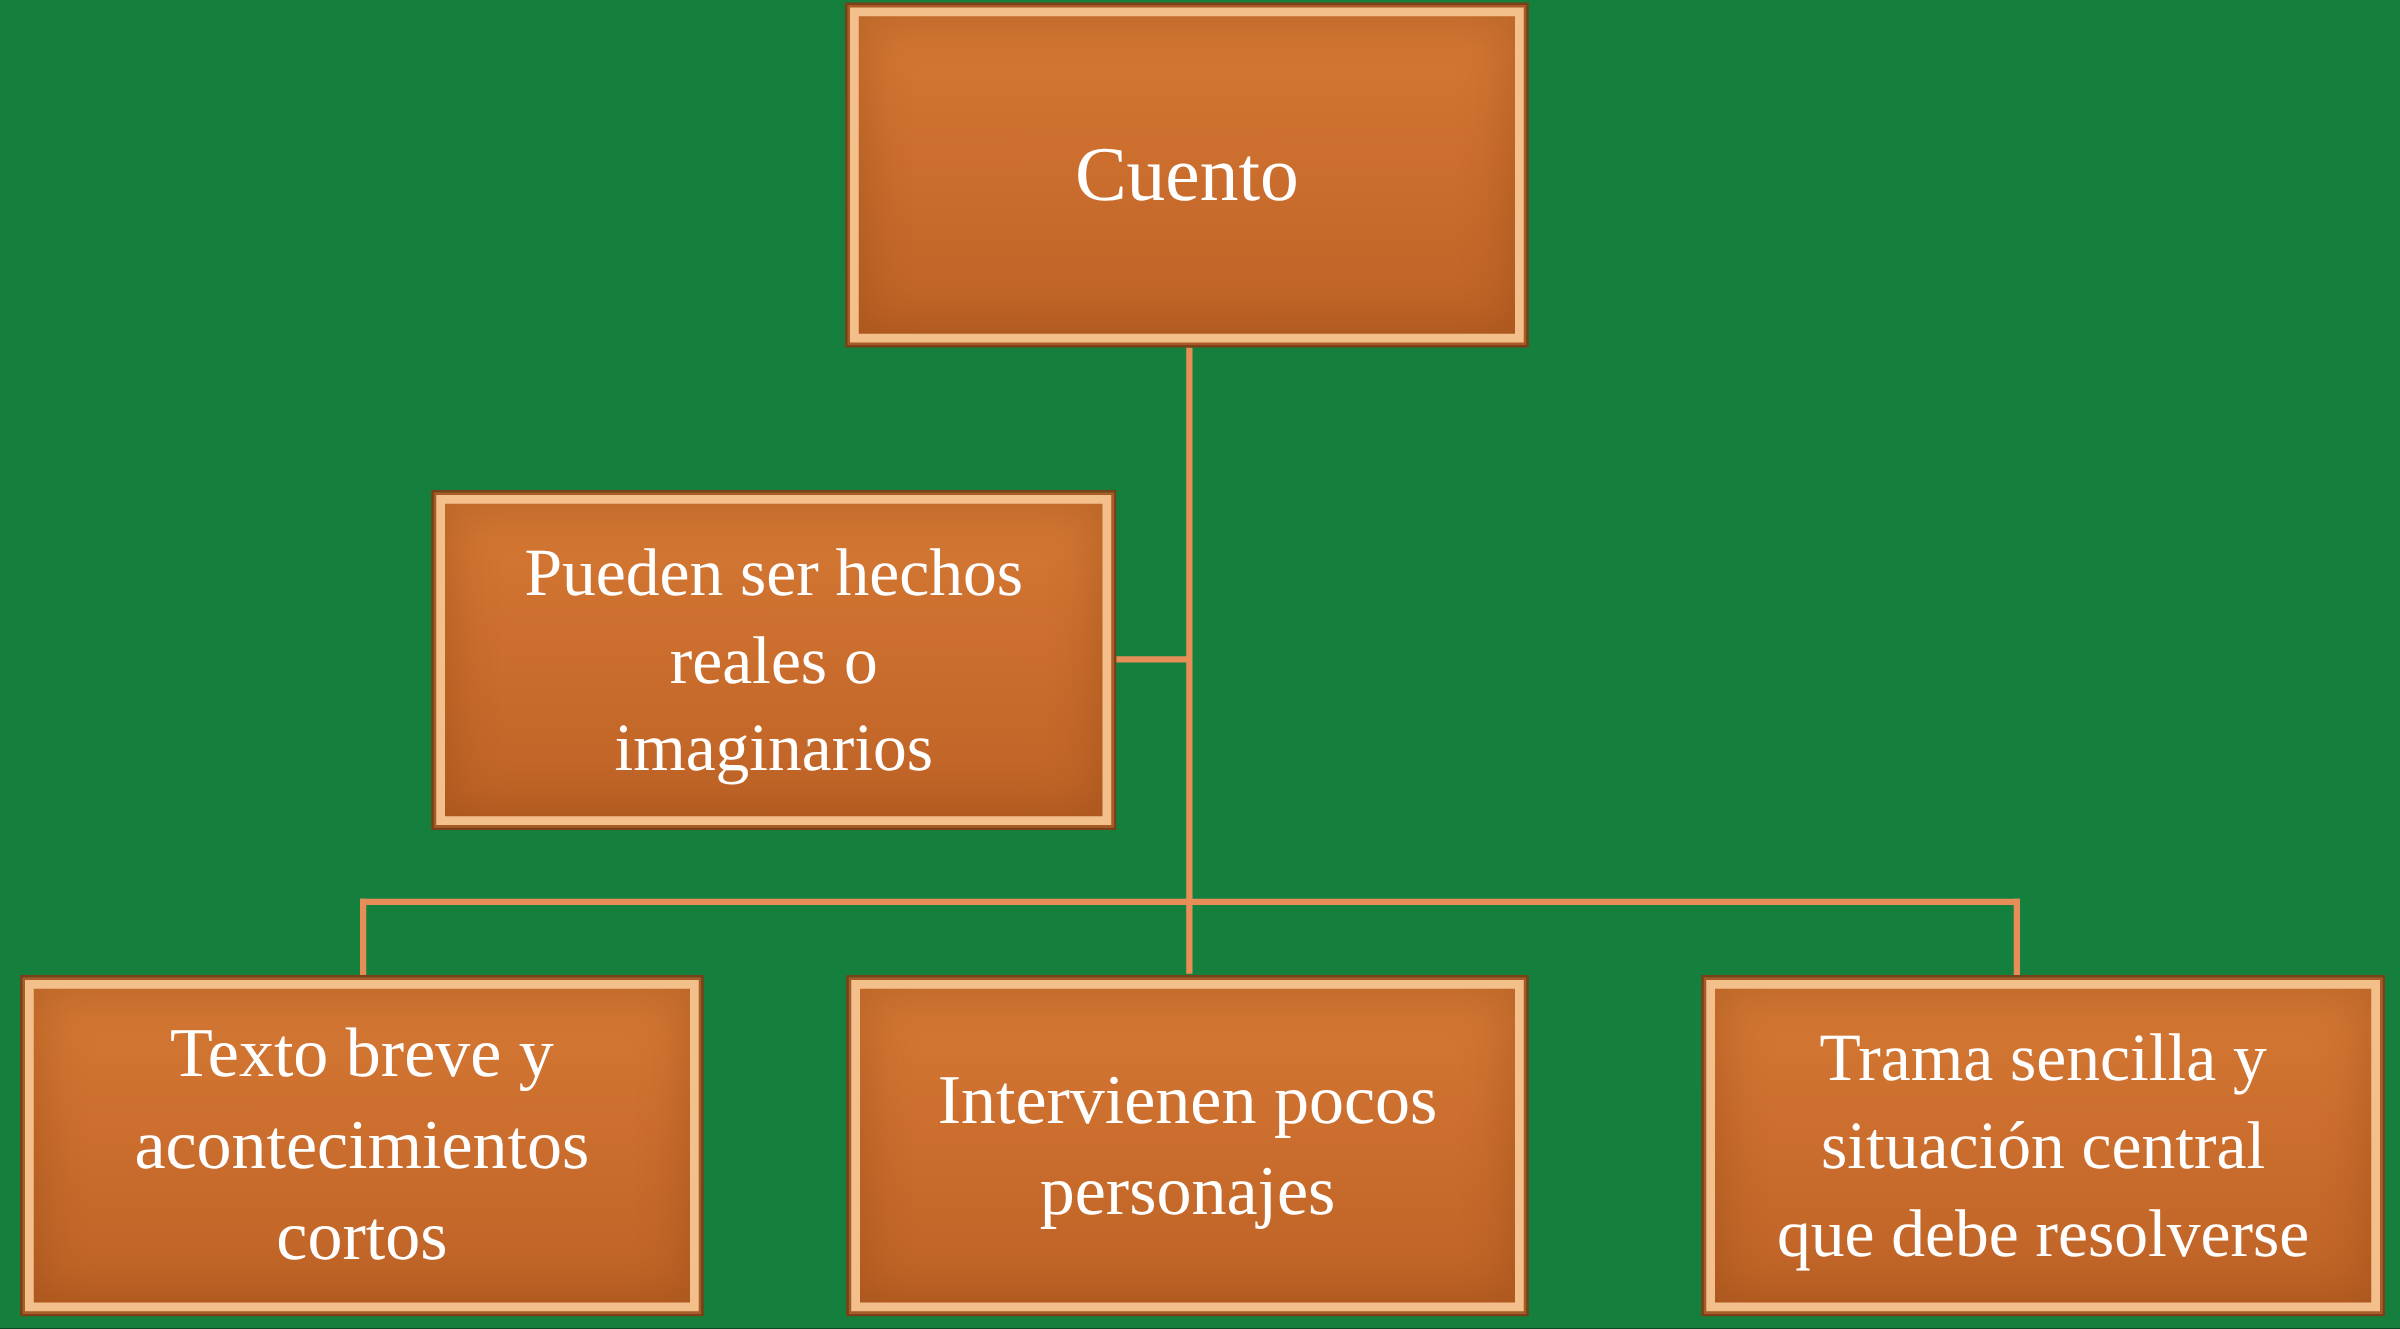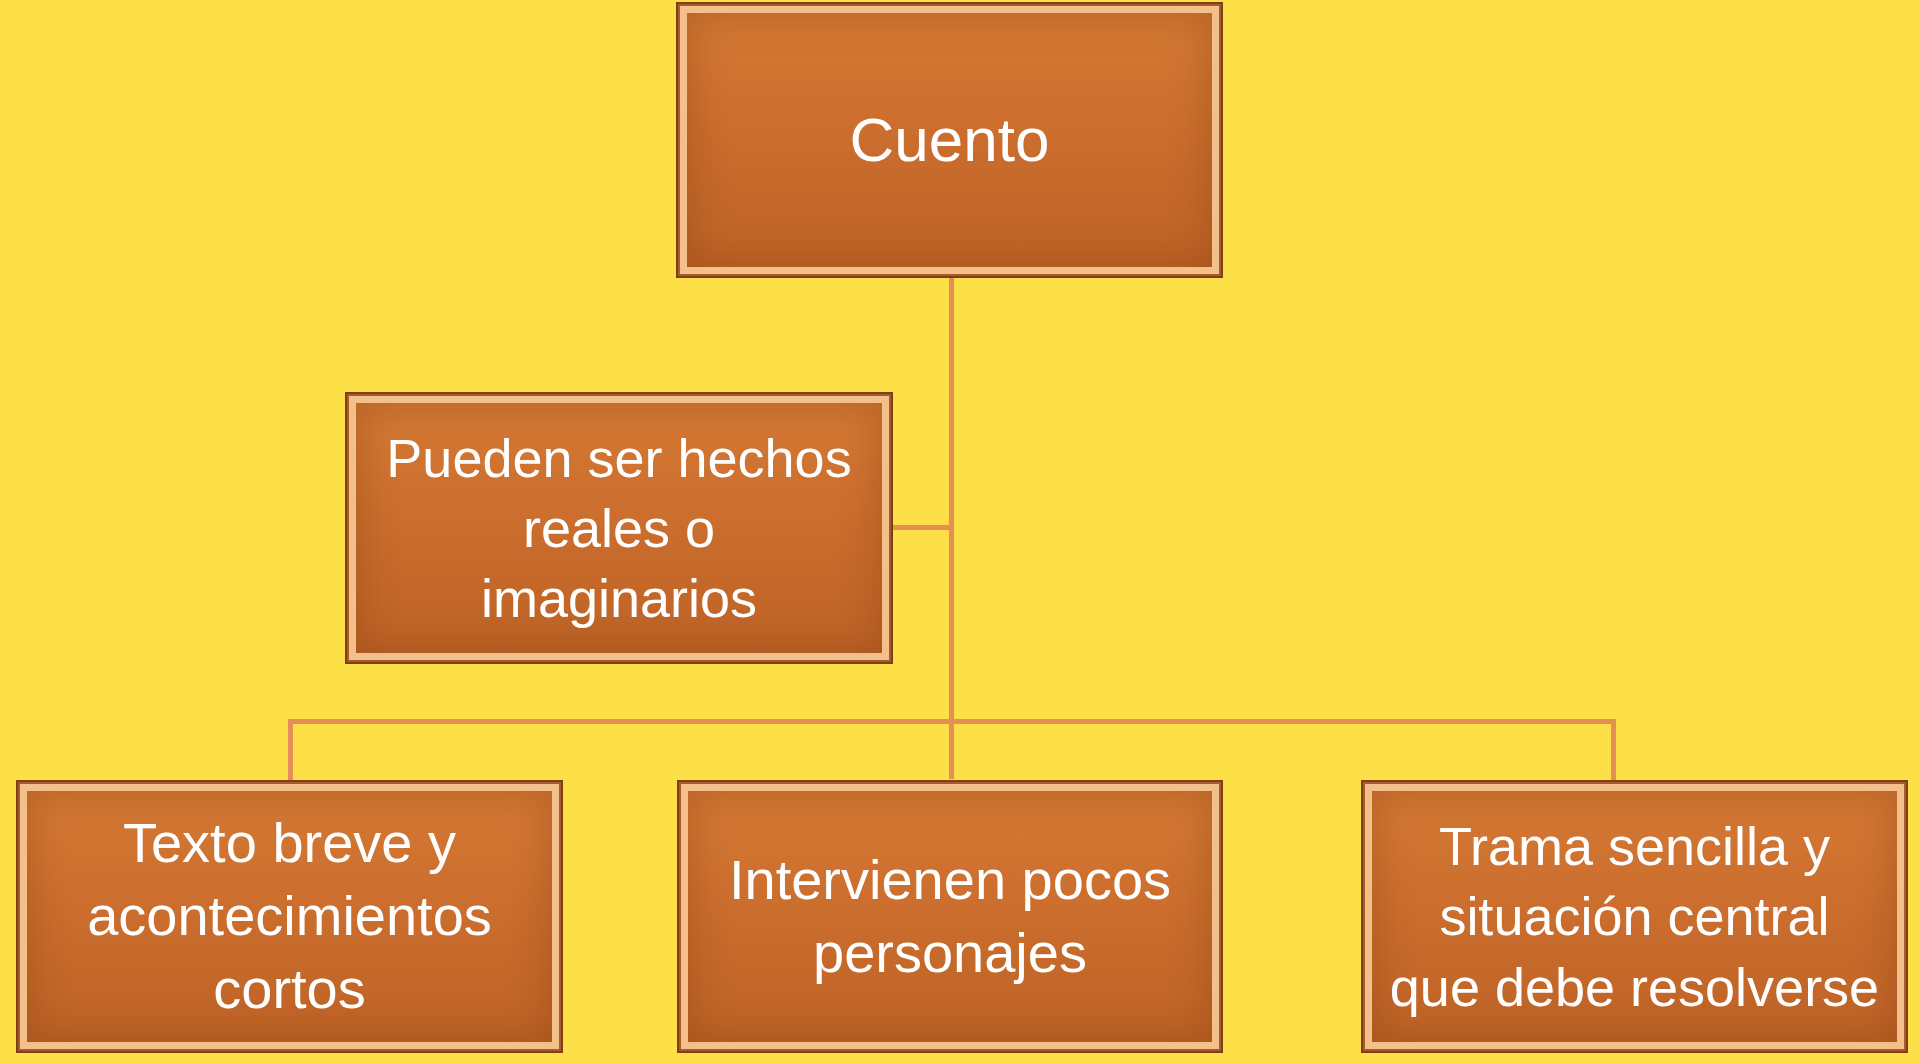--- a/index.html
+++ b/index.html
@@ -1,22 +1,22 @@
 <!DOCTYPE html>
 <html><head>
 <meta charset="utf-8">
 <style>
   html, body { margin: 0; padding: 0; background: #000; }
   #stage {
     position: relative;
     width: 1920px;
     height: 1063px;
-    background: #fde047;
+    background: #15803d;
     overflow: hidden;
-    font-family: Liberation Sans, sans-serif;
+    font-family: Liberation Serif, serif;
   }
 
   
   .node {
     position: absolute;
     box-sizing: border-box;
     display: flex;
     align-items: center;
     justify-content: center;
     text-align: center;

